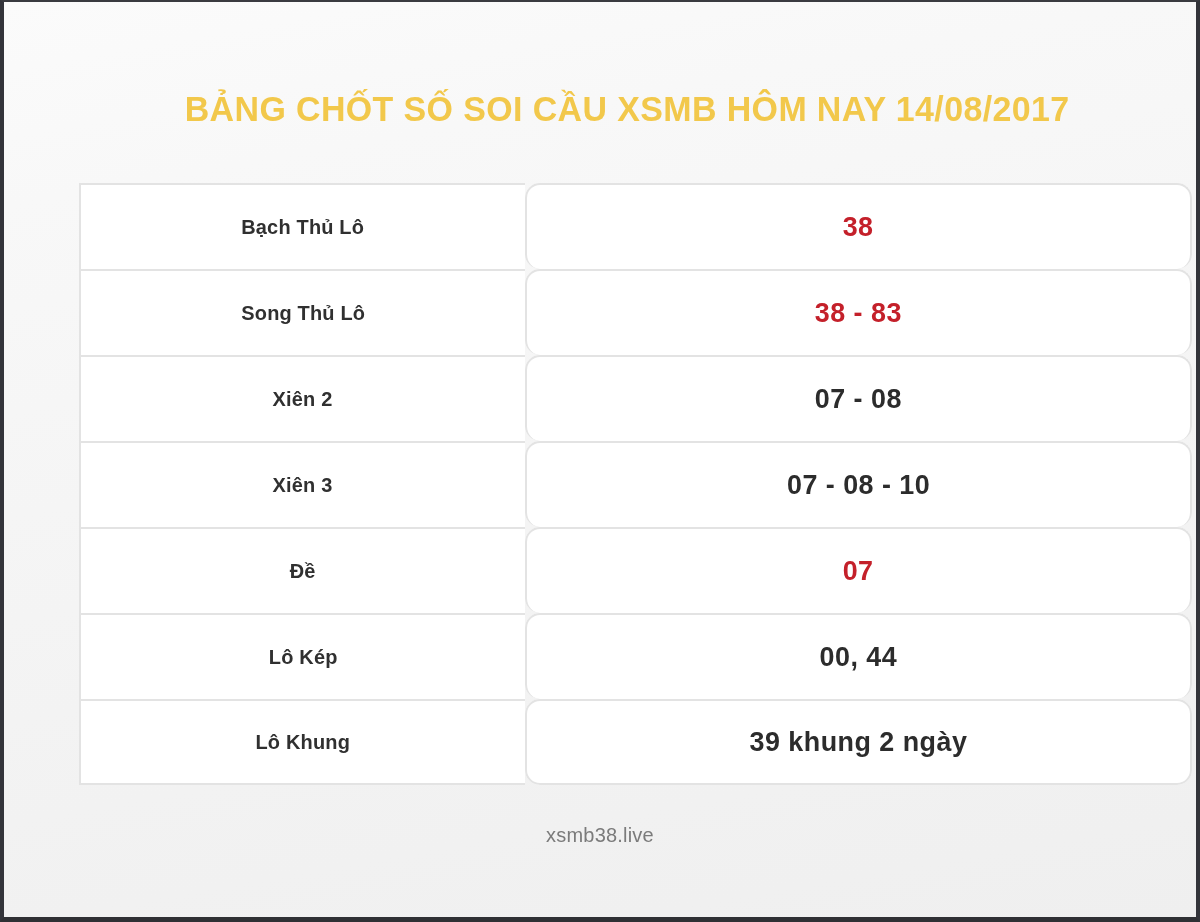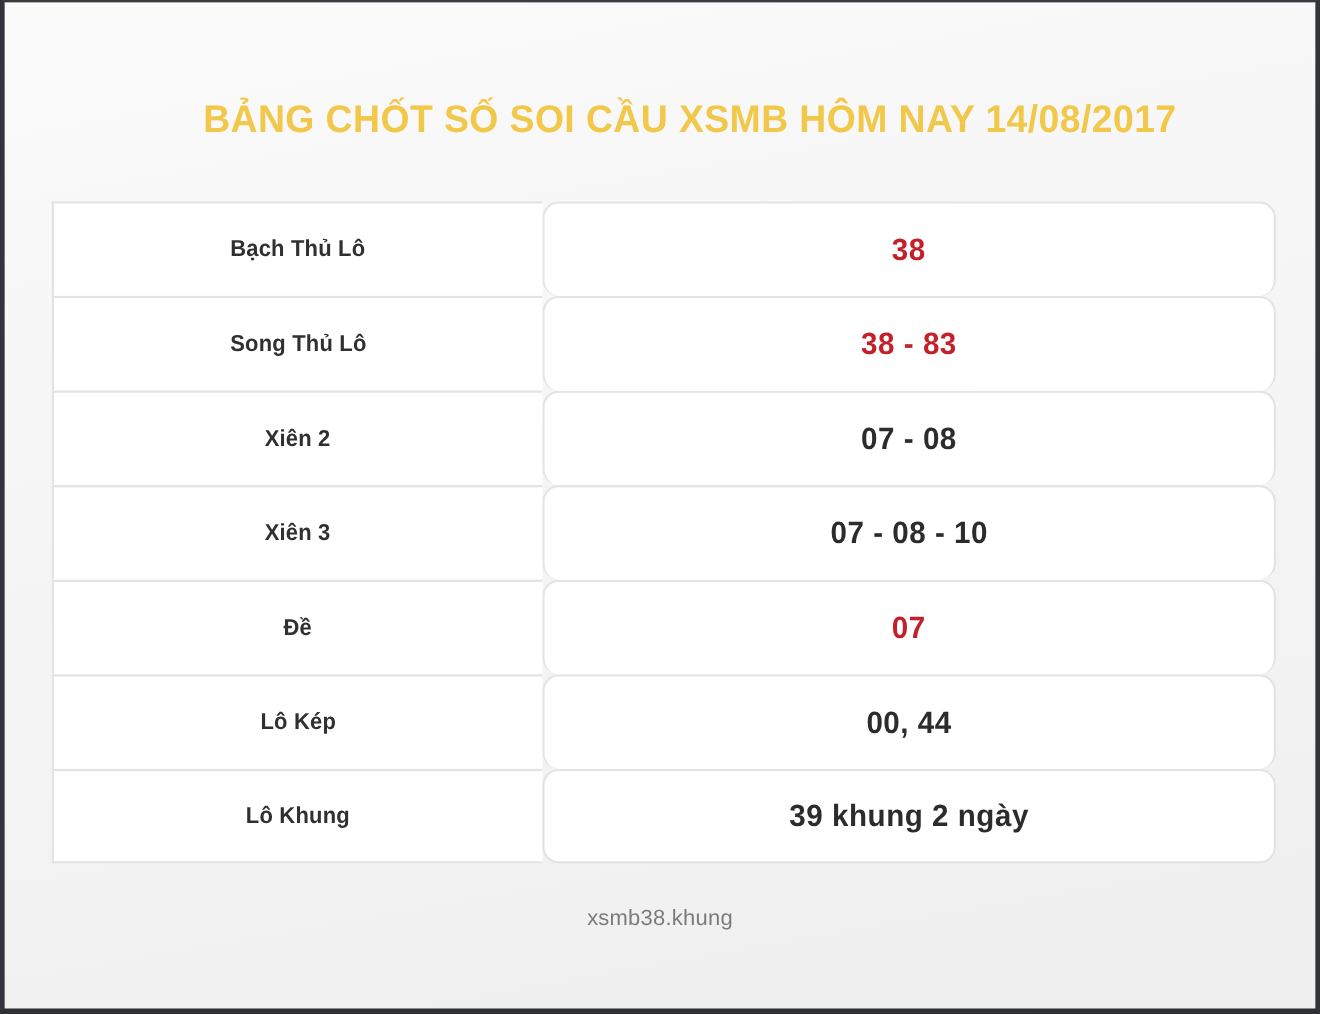--- a/index.html
+++ b/index.html
@@ -62,20 +62,21 @@
     position: absolute;
     left: 43px;
     top: 181px;
     width: 1113px;
   }
   .board-table {
     width: 100%;
     border-collapse: separate;
     border-spacing: 0;
     table-layout: fixed;
+    margin-left: 32px;
   }
   .board-table tr {
     background: #ffffff;
   }
   .board-table td {
     height: 86px;
     box-sizing: border-box;
     background: #ffffff;
     border-top: 2px solid #e3e3e3;
     border-left: 2px solid #e3e3e3;
@@ -210,17 +211,17 @@
             <td class="col-value">
               <span class="value-text">39 khung 2 ngày</span>
             </td>
           </tr>
 
         </tbody>
       </table>
     </div>
 
     <div class="footer">
-      <span class="footer-text">xsmb38.khung</span>
+      <span class="footer-text">xsmb38.live</span>
     </div>
 
   </div>
 </div>
 
 </body></html>

